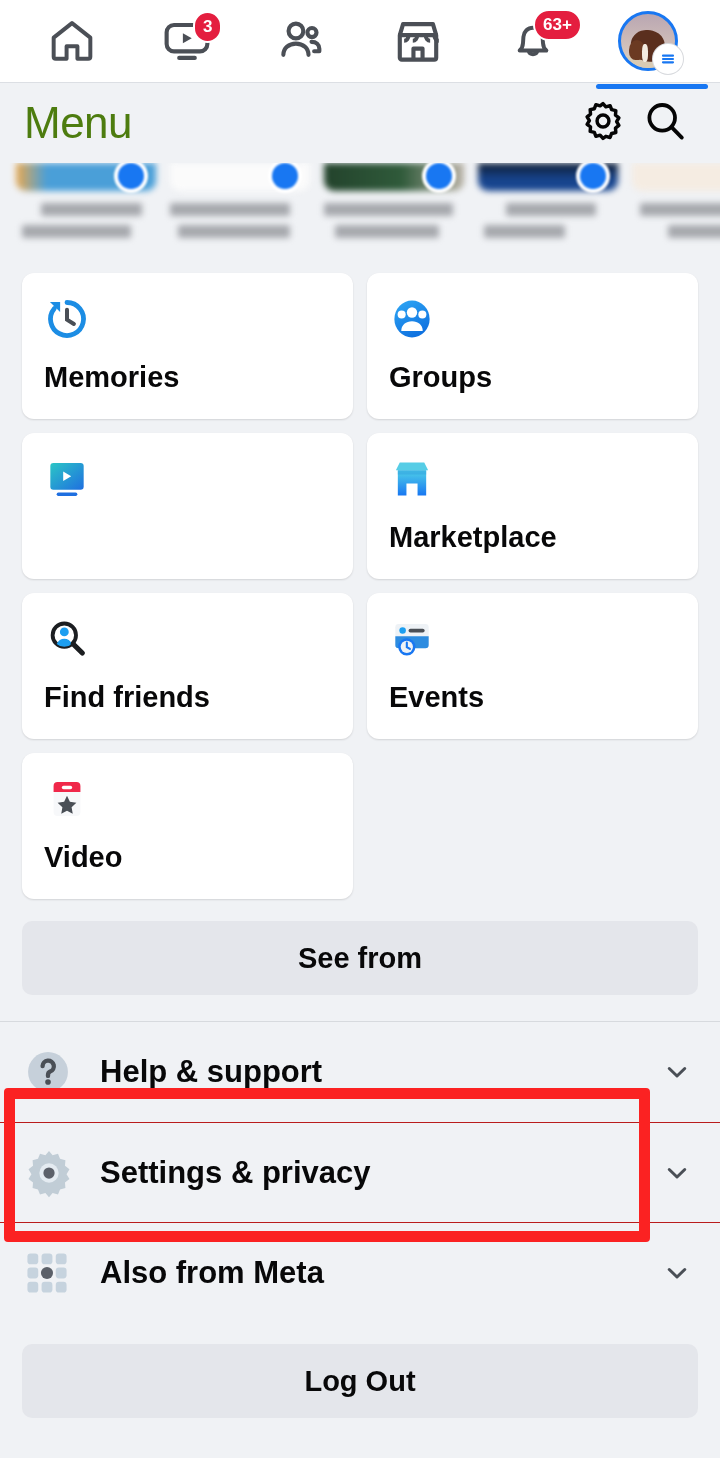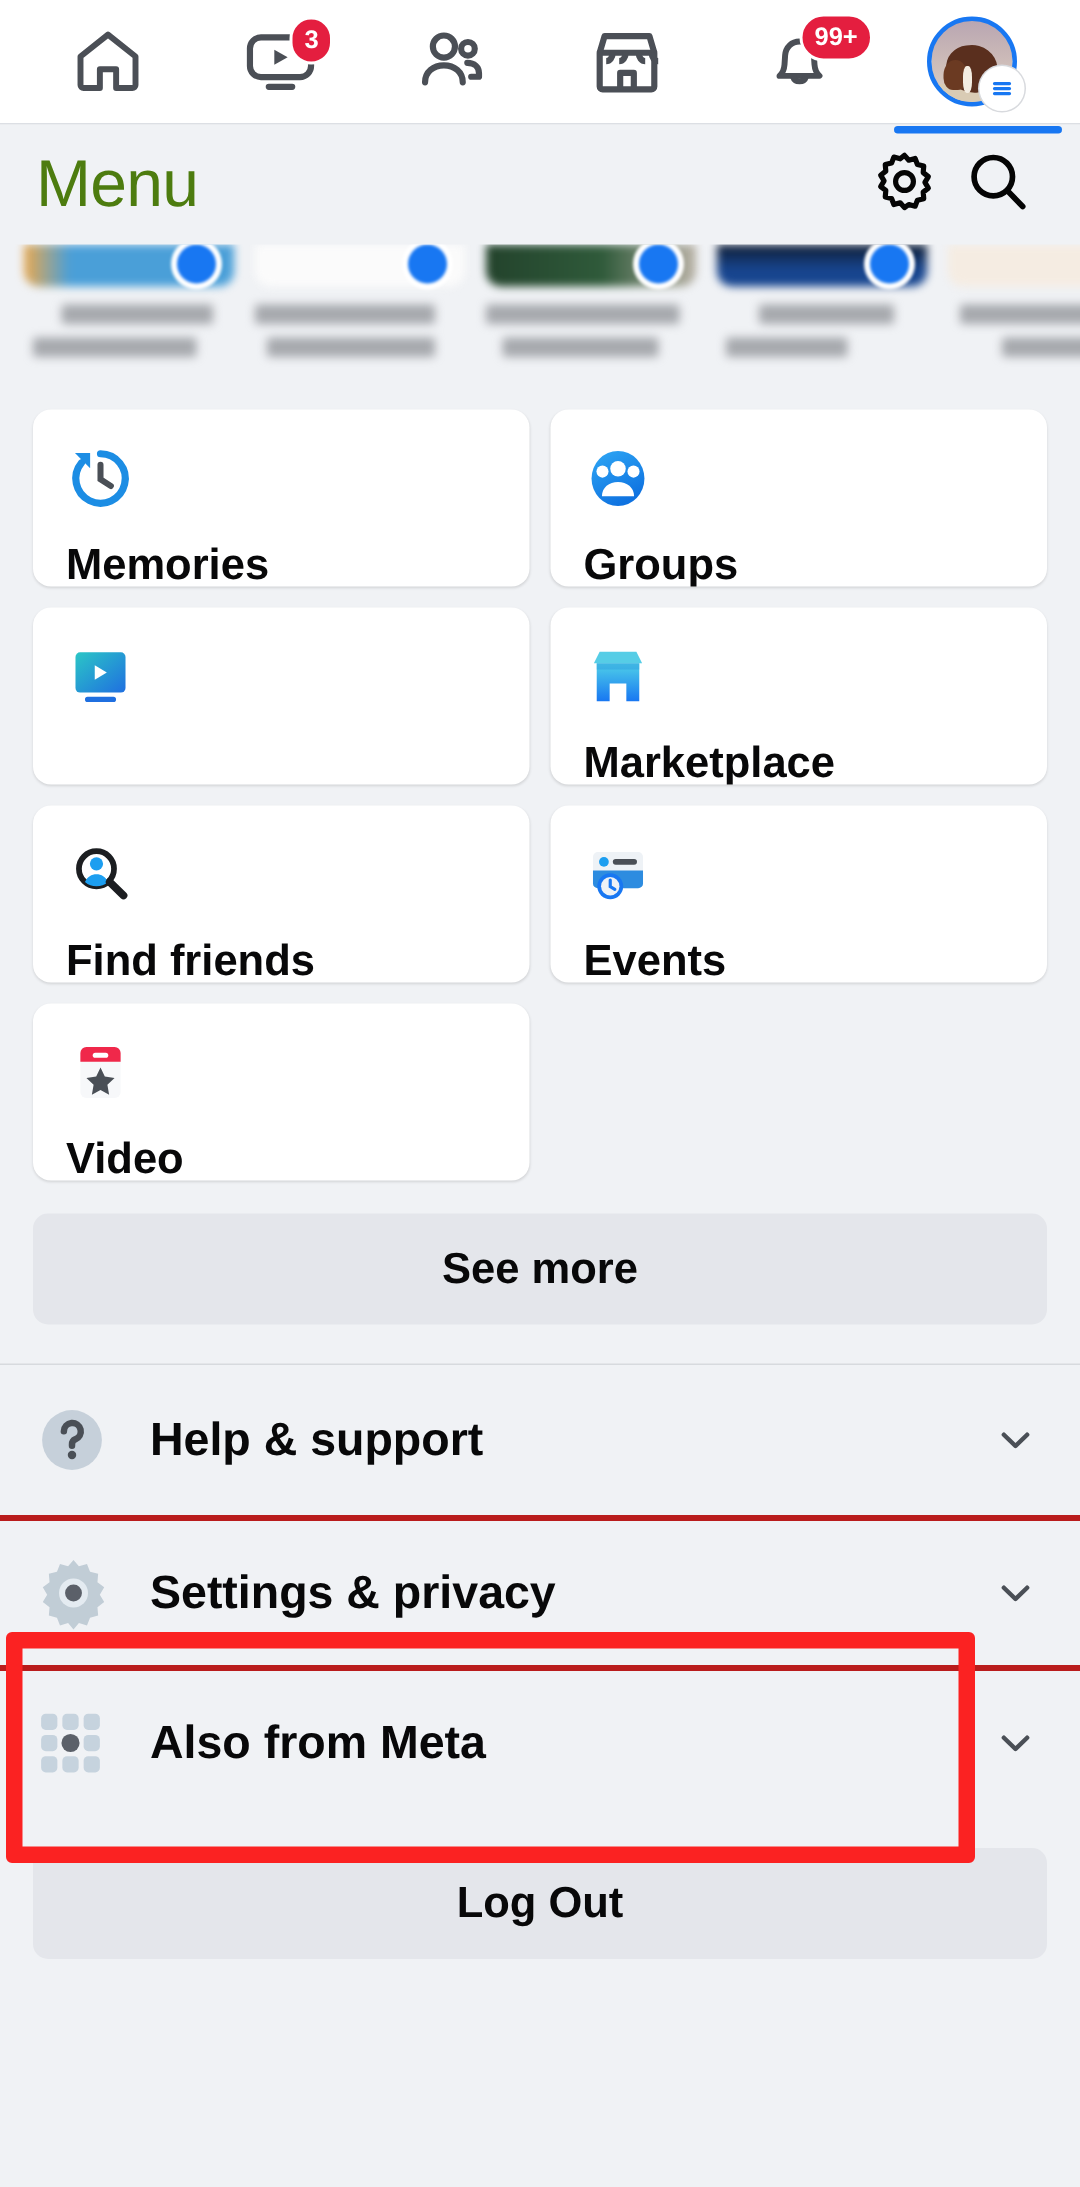--- a/index.html
+++ b/index.html
@@ -97,21 +97,21 @@
   .sc .lines { margin-top:12px; filter:blur(3.2px); }
   .sc .ln { height:13px; background:#8d9096; border-radius:2px;
             margin-bottom:9px; opacity:.75; }
 
   
   .grid {
     padding:10px 22px 0; display:grid;
     grid-template-columns:1fr 1fr; gap:14px 14px;
   }
   .tile {
-    background:#fff; border-radius:12px; height:118px;
+    background:#fff; border-radius:12px; height:146px;
     padding:20px 22px; position:relative;
     box-shadow:0 1px 2px rgba(0,0,0,.13);
     overflow:hidden;
   }
   .tile .ticon { height:52px; display:flex; align-items:center; }
   .tile .tlabel {
     font-size:29px; font-weight:bold; color:#080809;
     margin-top:16px; white-space:nowrap;
   }
 
@@ -122,21 +122,21 @@
     justify-content:center; font-size:29px; font-weight:bold; color:#080809;
   }
   .divider { height:1px; background:#d7dade; margin-top:26px; }
 
   
   .rows { position:relative; }
   .row {
     height:100px; display:flex; align-items:center;
     padding:0 26px 0 22px; position:relative;
   }
-  .row + .row { border-top:4px solid #b91c1c; }
+  .row + .row { border-top:1px solid #b91c1c; }
   .row .ricon { width:66px; display:flex; align-items:center; }
   .row .rlabel {
     flex:1; font-size:31px; font-weight:bold; color:#080809;
     margin-left:12px;
   }
   .chev { width:34px; display:flex; align-items:center; justify-content:center; }
 
   
   .redbox {
     position:absolute; pointer-events:none;
@@ -193,21 +193,21 @@
       </span>
     </div>
 
     <div class="navitem">
       <span>
         <svg width="50" height="50" viewBox="0 0 24 24" fill="none" stroke="#4b4f56" stroke-width="1.9" stroke-linejoin="round">
           <path d="M18.4 16.6H5.6c1.1-1 1.5-2.1 1.6-3.6l.2-3c.2-2.6 2.1-4.4 4.6-4.4s4.4 1.8 4.6 4.4l.2 3c.1 1.5.5 2.6 1.6 3.6z"></path>
           <path d="M9.9 16.8a2.2 2.2 0 0 0 4.2 0"></path>
         </svg>
       </span>
-      <span class="badge big">99+</span>
+      <span class="badge big">63+</span>
     </div>
 
     <div class="navitem active">
       <div class="avatar-wrap">
         <div class="avatar">
           <div class="ground"></div>
           <div class="horse-body"></div>
           <div class="horse-head"></div>
           <div class="blaze"></div>
         </div>
@@ -397,21 +397,21 @@
           <path d="M5 5.2a2.1 2.1 0 0 1 2.1-2.1h9.8A2.1 2.1 0 0 1 19 5.2v3.1H5z" fill="#f0284a"></path>
           <rect x="9.3" y="5.1" width="5.4" height="1.8" rx="0.9" fill="#fff"></rect>
           <path d="M12 10.3l1.5 3.1 3.4.5-2.5 2.4.6 3.4-3-1.6-3 1.6.6-3.4-2.5-2.4 3.4-.5z" fill="#4a4f56"></path>
         </svg>
       </div>
       <div class="tlabel">Video</div>
     </div>
 
   </div>
 
-  <div class="wide-btn">See more</div>
+  <div class="wide-btn">See from</div>
 
   <div class="divider"></div>
 
   <div class="rows">
 
     <div class="row">
       <div class="ricon">
         <svg width="52" height="52" viewBox="0 0 24 24">
           <circle cx="12" cy="12" r="9.2" fill="#c6d0da"></circle>
           <path d="M9.5 9.3a2.6 2.6 0 1 1 3.5 2.5c-.7.3-1 .8-1 1.6v.4" fill="none" stroke="#4a4f56" stroke-width="2" stroke-linecap="round"></path>

